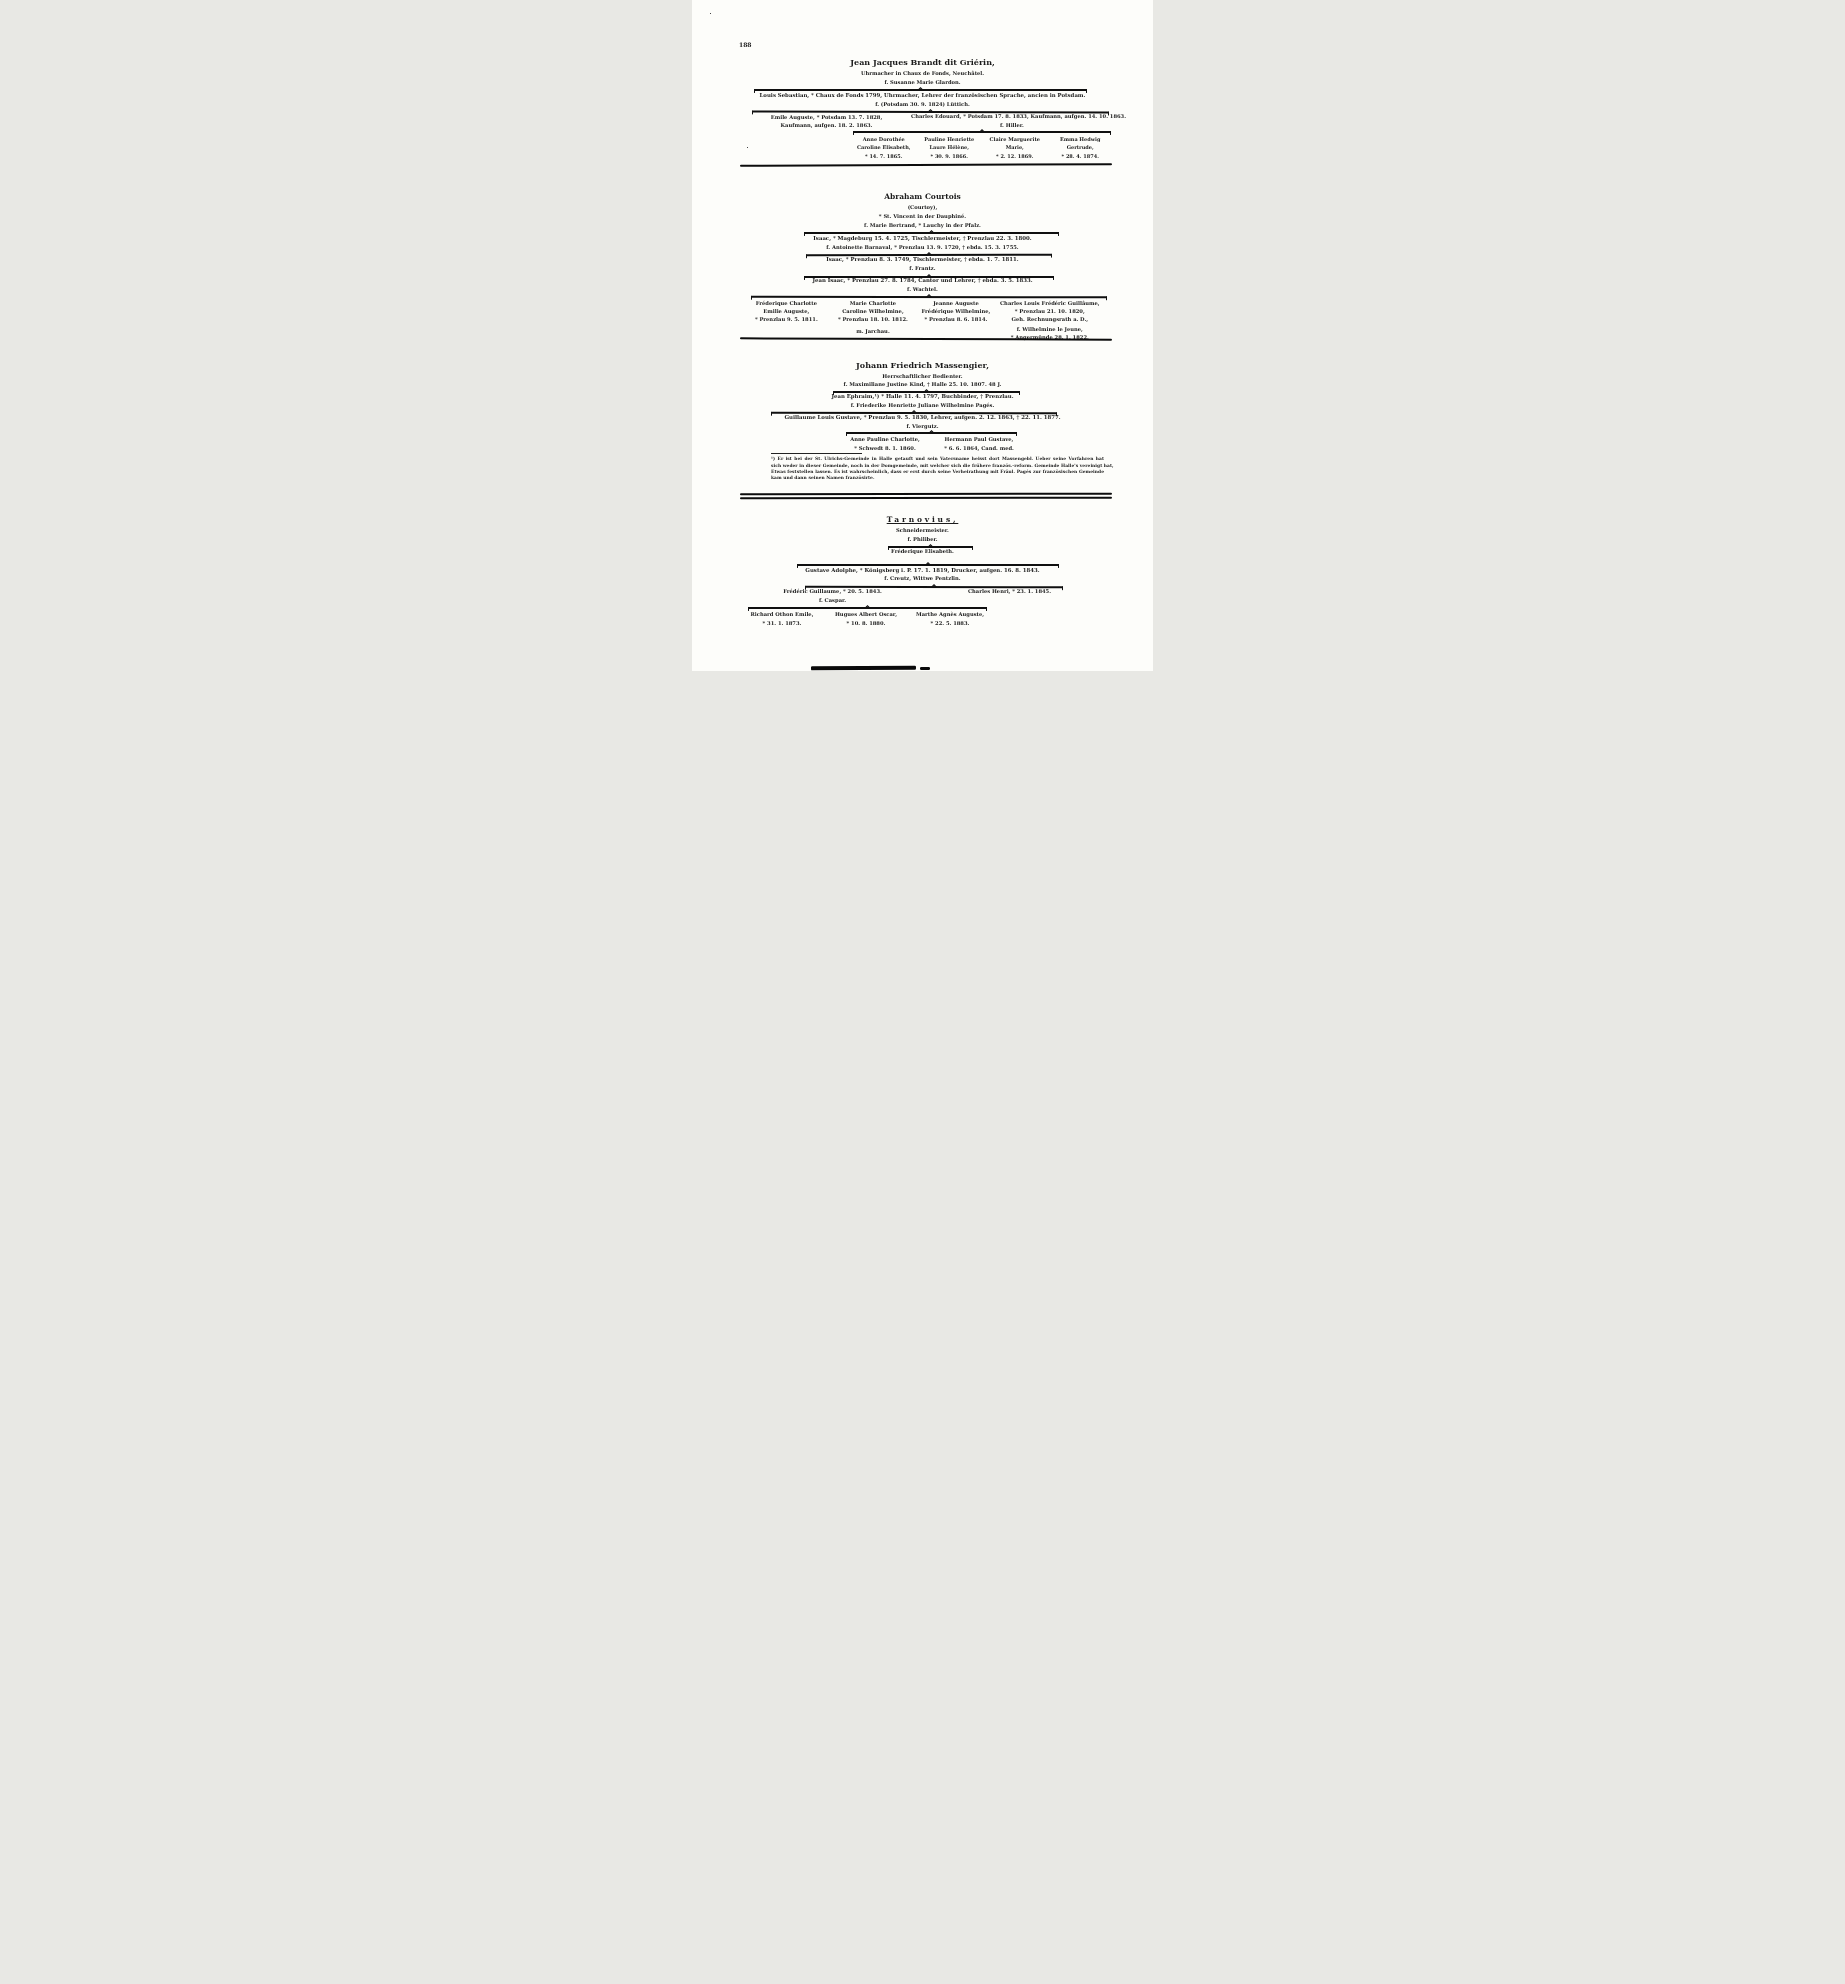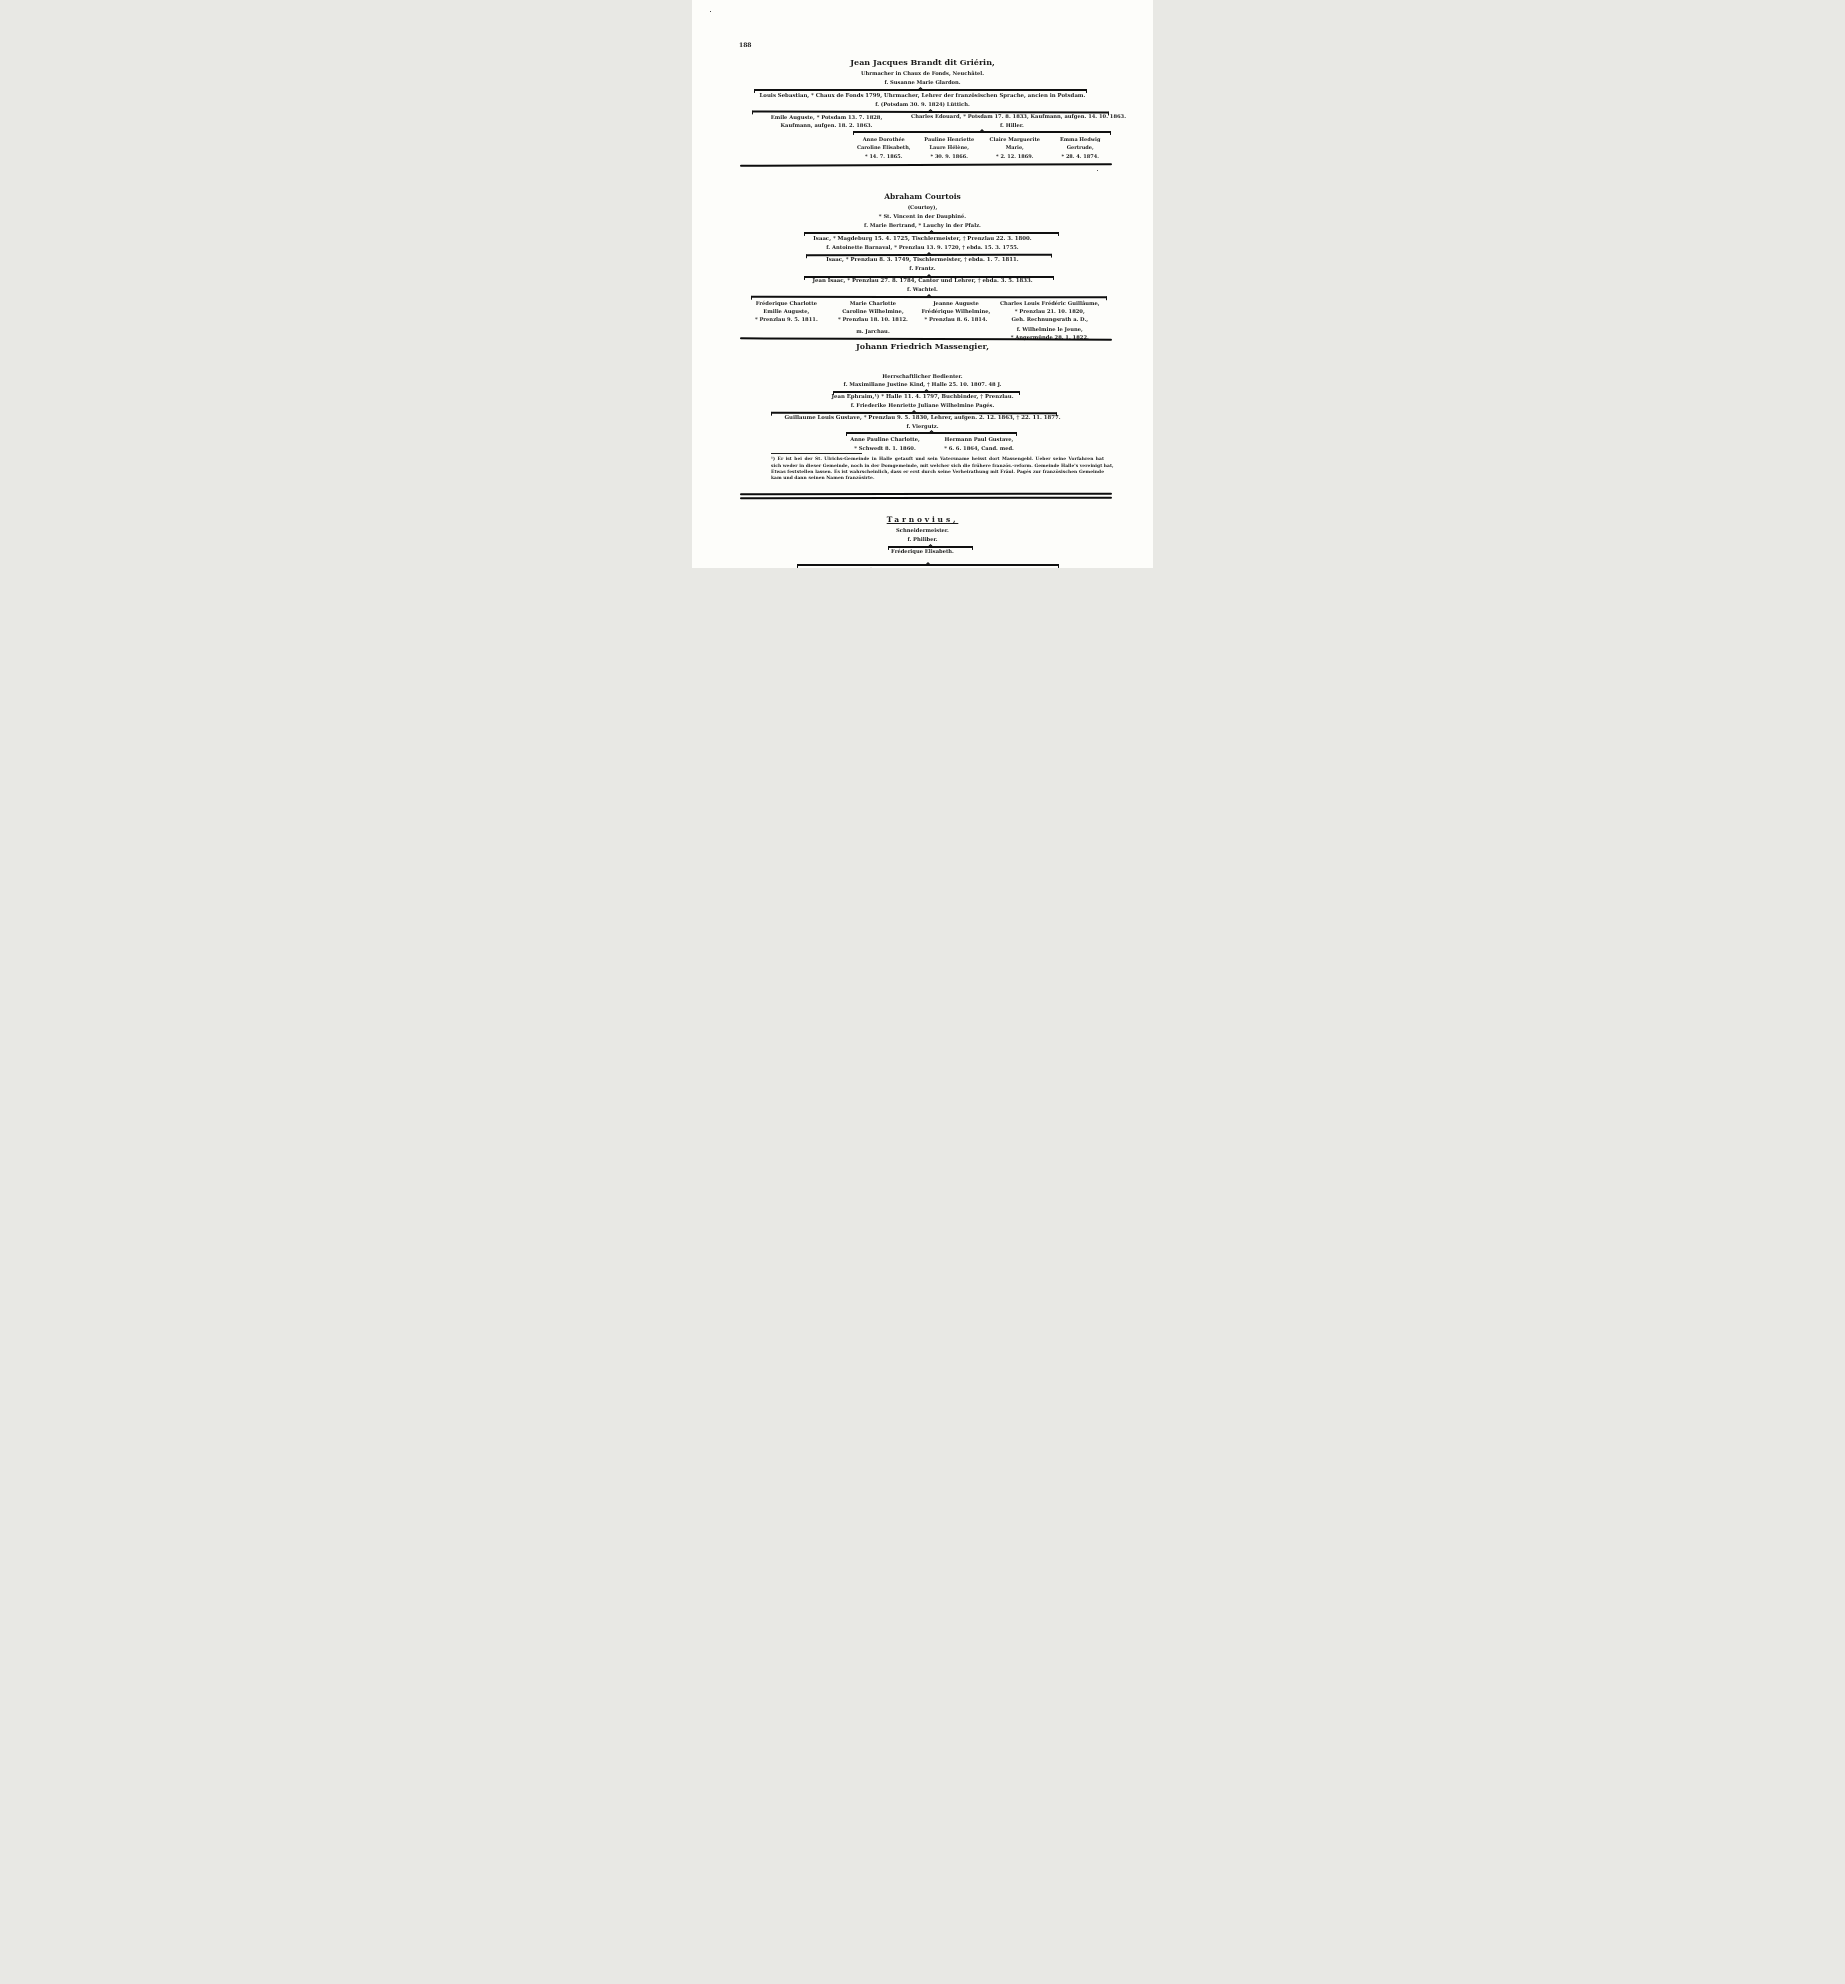--- a/index.html
+++ b/index.html
@@ -1,17 +1,17 @@
 <!DOCTYPE html>
 <html style="font-size:6.4px"><head>
 <meta charset="utf-8">
 <style>
   html,body{margin:0;padding:0;background:#e8e8e4;}
   .page{
-    position:relative;width:461px;height:568px;margin:0 auto;
+    position:relative;width:461px;height:671px;margin:0 auto;
     background:#fdfdfa;color:#1b1b1b;
     font-family:"DejaVu Serif","Liberation Serif",serif;
     overflow:hidden;
     background-image:
       radial-gradient(circle 0.5px at 4% 2%, #444 60%, transparent 61%),
       radial-gradient(circle 0.4px at 92% 1.5%, #333 60%, transparent 61%),
       radial-gradient(circle 0.4px at 67% 9%, #555 60%, transparent 61%),
       radial-gradient(circle 0.6px at 12% 22%, #444 60%, transparent 61%),
       radial-gradient(circle 0.4px at 88% 30%, #555 60%, transparent 61%),
       radial-gradient(circle 0.4px at 7% 47%, #444 60%, transparent 61%),
@@ -155,21 +155,21 @@
       <div>Charles Louis Frédéric Guillâume,</div>
       <div>* Prenzlau 21. 10. 1820,</div>
       <div>Geh. Rechnungsrath a. D.,</div>
       <div style="margin-top:2px;">f. Wilhelmine le Jeune,</div>
       <div>* Angermünde 28. 1. 1822.</div>
     </div>
   </div>
 
   <div class="hsep" style="top:338px;left:48px;width:372px;transform:rotate(.2deg);"></div>
 
-  <div class="tl c fs20" style="top:342px;">Johann Friedrich Massengier,</div>
+  <div class="tl c fs20" style="top:361px;">Johann Friedrich Massengier,</div>
   <div class="tl c fs13" style="top:374px;">Herrschaftlicher Bedienter.</div>
   <div class="tl c fs13" style="top:382px;">f. Maximiliane Justine Kind, † Halle 25. 10. 1807. 48 J.</div>
 
   <div class="brace" style="top:389px;left:141px;width:187px;">
       <span class="hk l"></span>
       <span class="hk r"></span>
     </div>
 
   <div class="tl c fs135" style="top:394px;">Jean Ephraim,¹) * Halle 11. 4. 1797, Buchbinder, † Prenzlau.</div>
   <div class="tl c fs13" style="top:403px;">f. Friederike Henriette Juliane Wilhelmine Pagés.</div>

